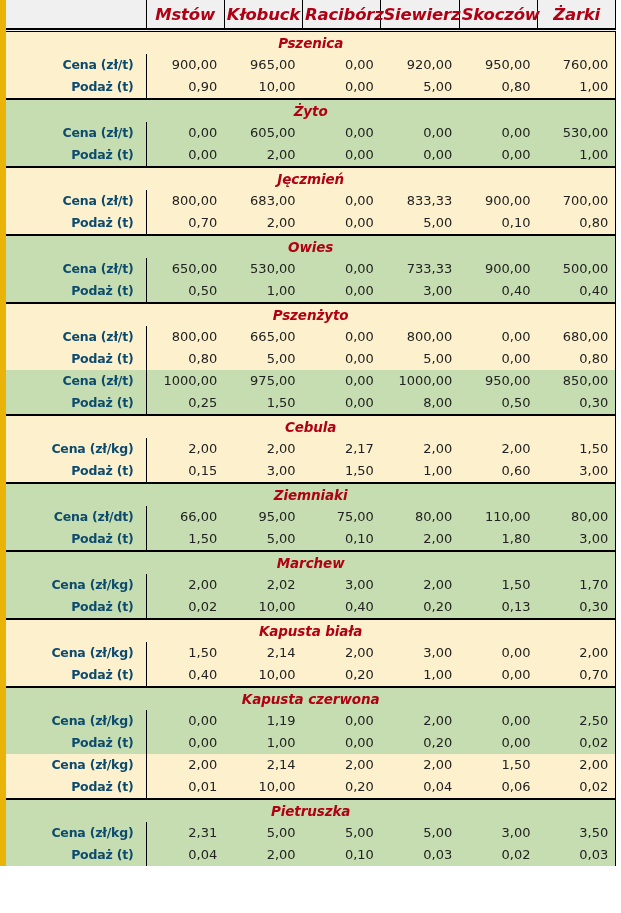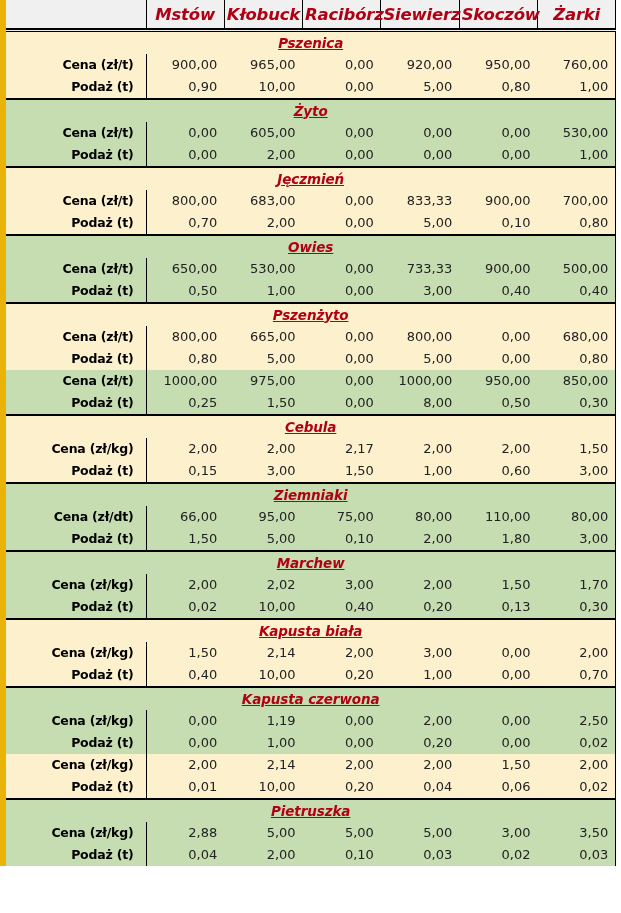--- a/index.html
+++ b/index.html
@@ -61,42 +61,41 @@
     box-shadow: inset 0 -4px 0 -3px #000;
   }
 
   
   tr.section-title td {
     text-align: center;
     color: #b00014;
     font-style: italic;
     font-weight: bold;
     font-size: 13.5px;
-    text-decoration: underline;
     padding: 1px 0 2px 0;
     height: 19px;
     vertical-align: middle;
     border-top: 2px solid #000000;
     letter-spacing: -0.1px;
   }
 
   
   tr.data-row td {
     font-size: 13px;
     color: #222222;
     height: 21px;
     vertical-align: middle;
     padding: 0 7px 1px 0;
     text-align: right;
     border: none;
   }
   tr.data-row td.rowlabel {
     font-weight: bold;
     font-size: 12.5px;
-    color: #000000;
+    color: #0c4a6e;
     text-align: right;
     padding-right: 12px;
     border-right: 1px solid #000000;
     letter-spacing: -0.2px;
     white-space: nowrap;
   }
 
   
   .tint-cream td { background: #fdf0cd; }
   .tint-green  td { background: #c5ddb0; }
@@ -378,21 +377,21 @@
           <td>0,20</td>
           <td>0,04</td>
           <td>0,06</td>
           <td>0,02</td>
         </tr>
         <tr class="section-title tint-green">
           <td colspan="7">Pietruszka</td>
         </tr>
         <tr class="data-row tint-green">
           <td class="rowlabel">Cena (zł/kg)</td>
-          <td>2,88</td>
+          <td>2,31</td>
           <td>5,00</td>
           <td>5,00</td>
           <td>5,00</td>
           <td>3,00</td>
           <td>3,50</td>
         </tr>
         <tr class="data-row tint-green">
           <td class="rowlabel">Podaż (t)</td>
           <td>0,04</td>
           <td>2,00</td>

